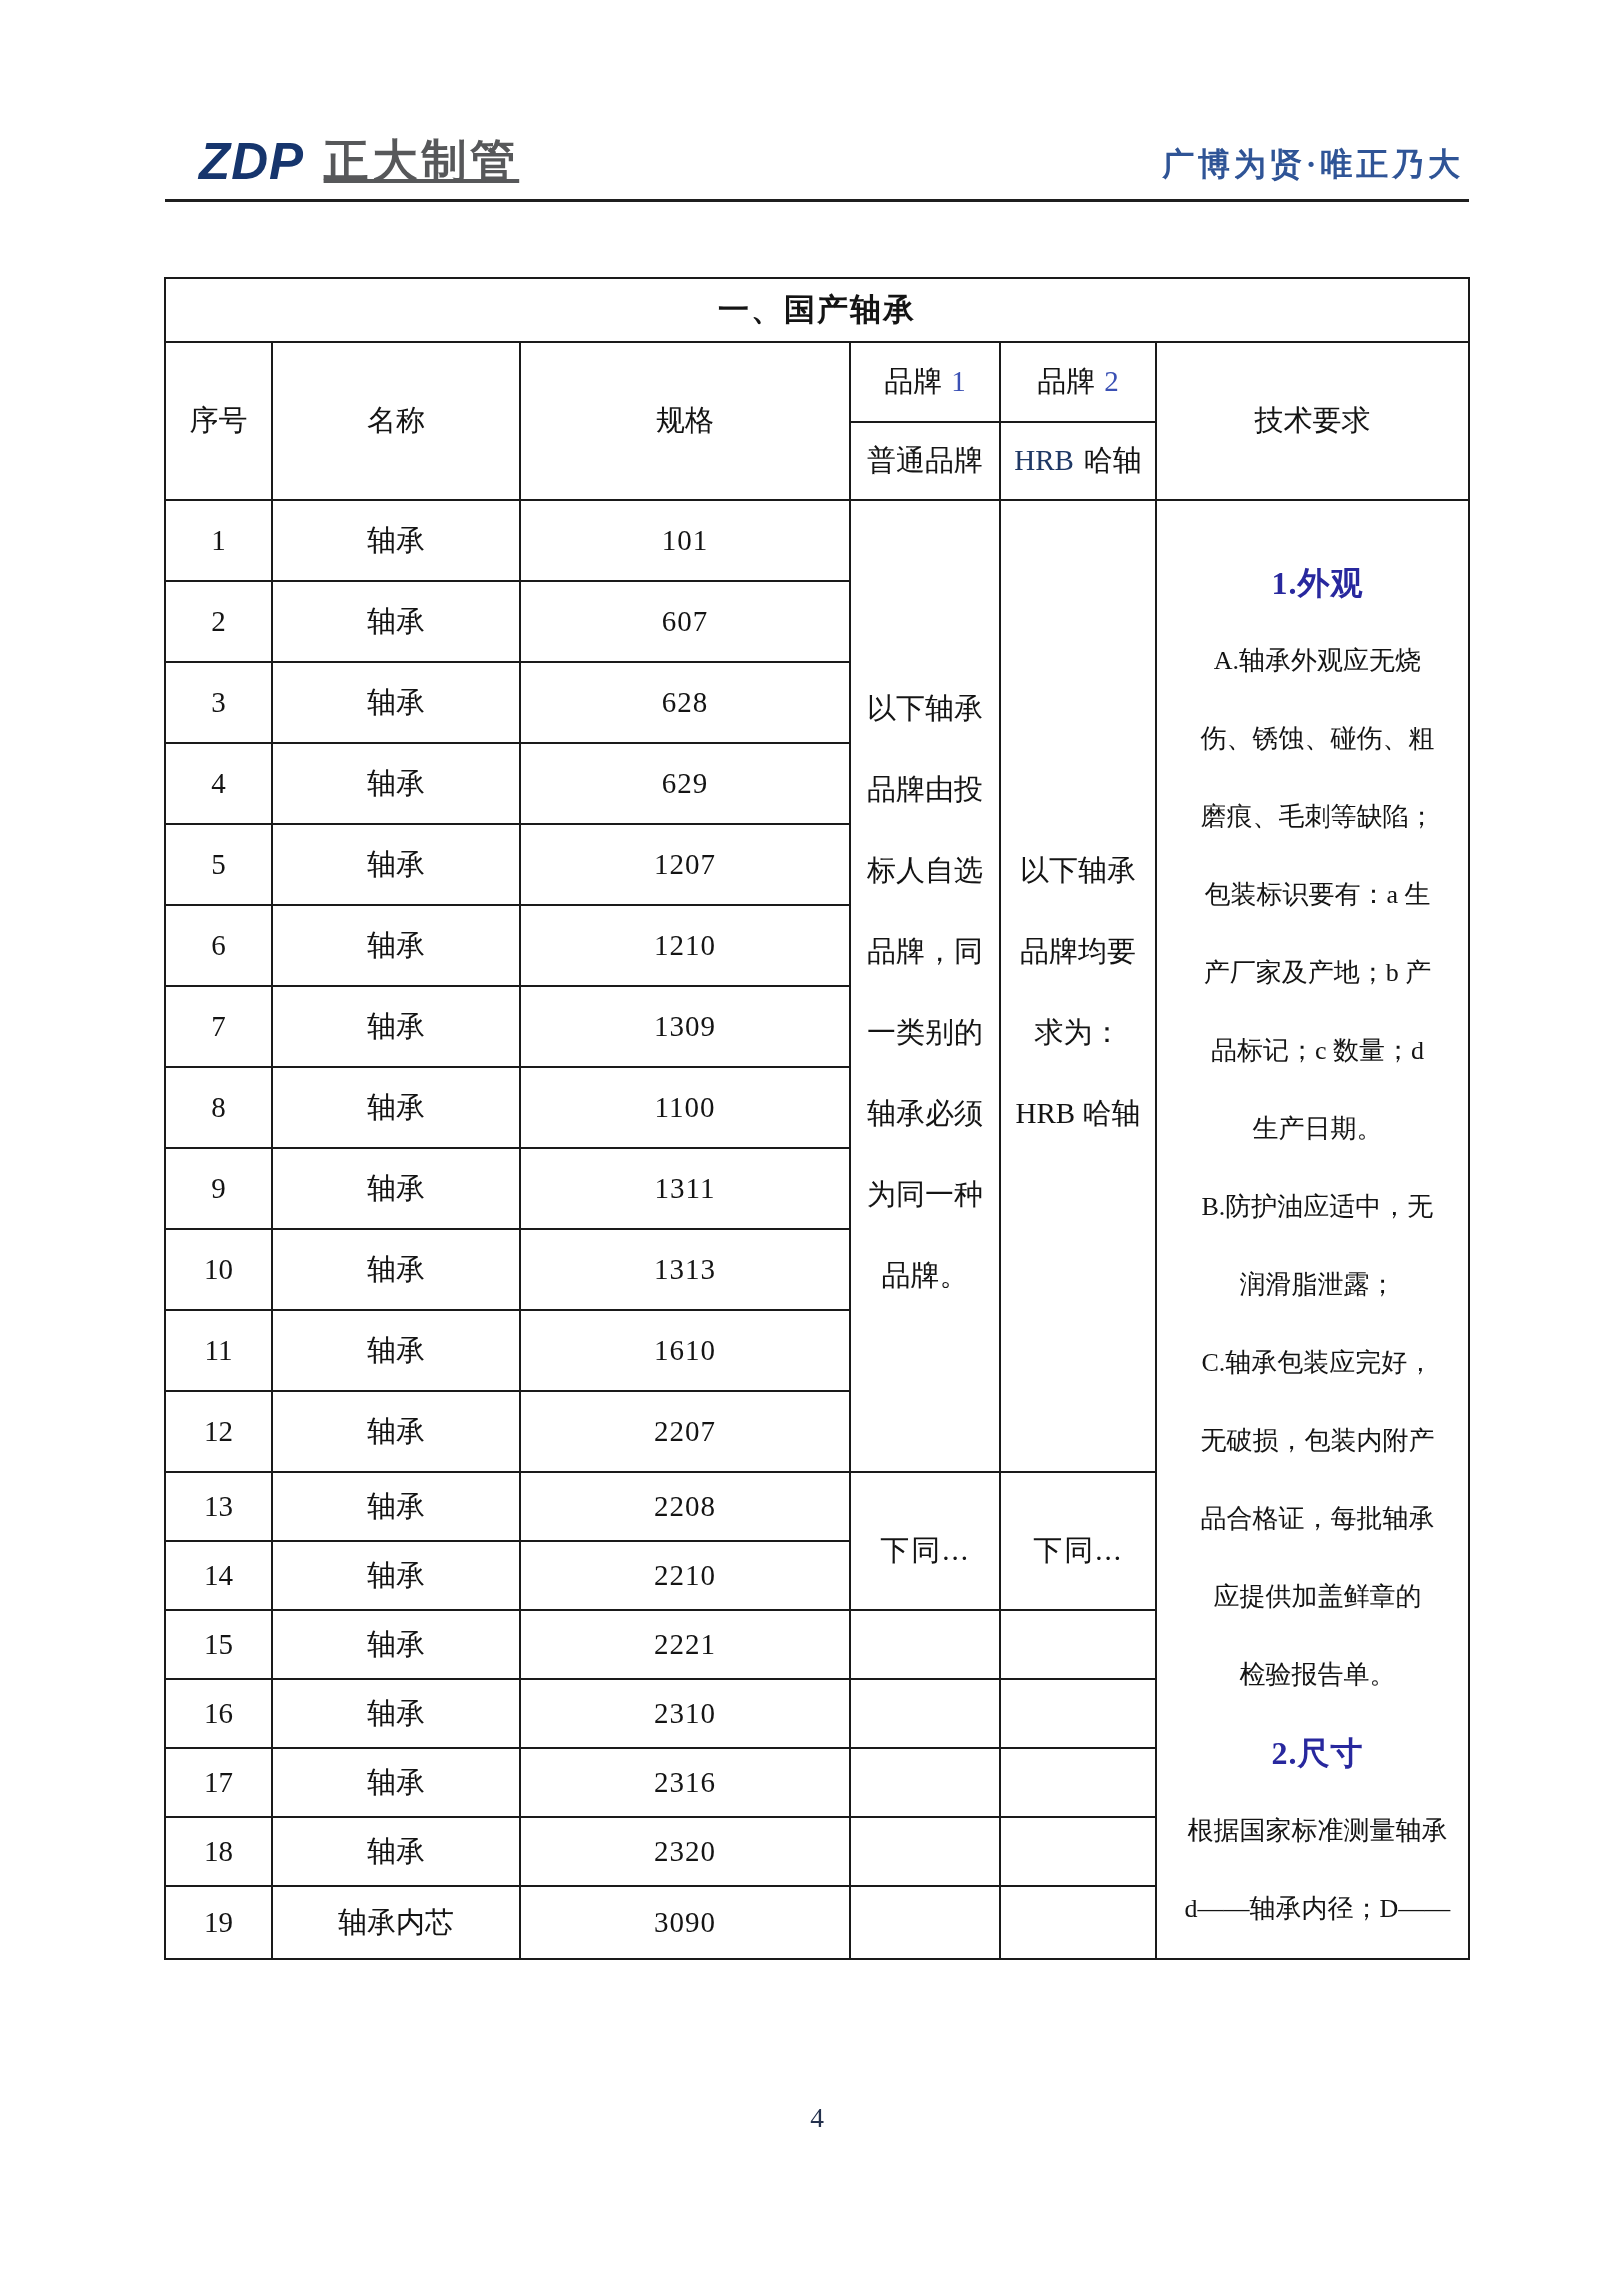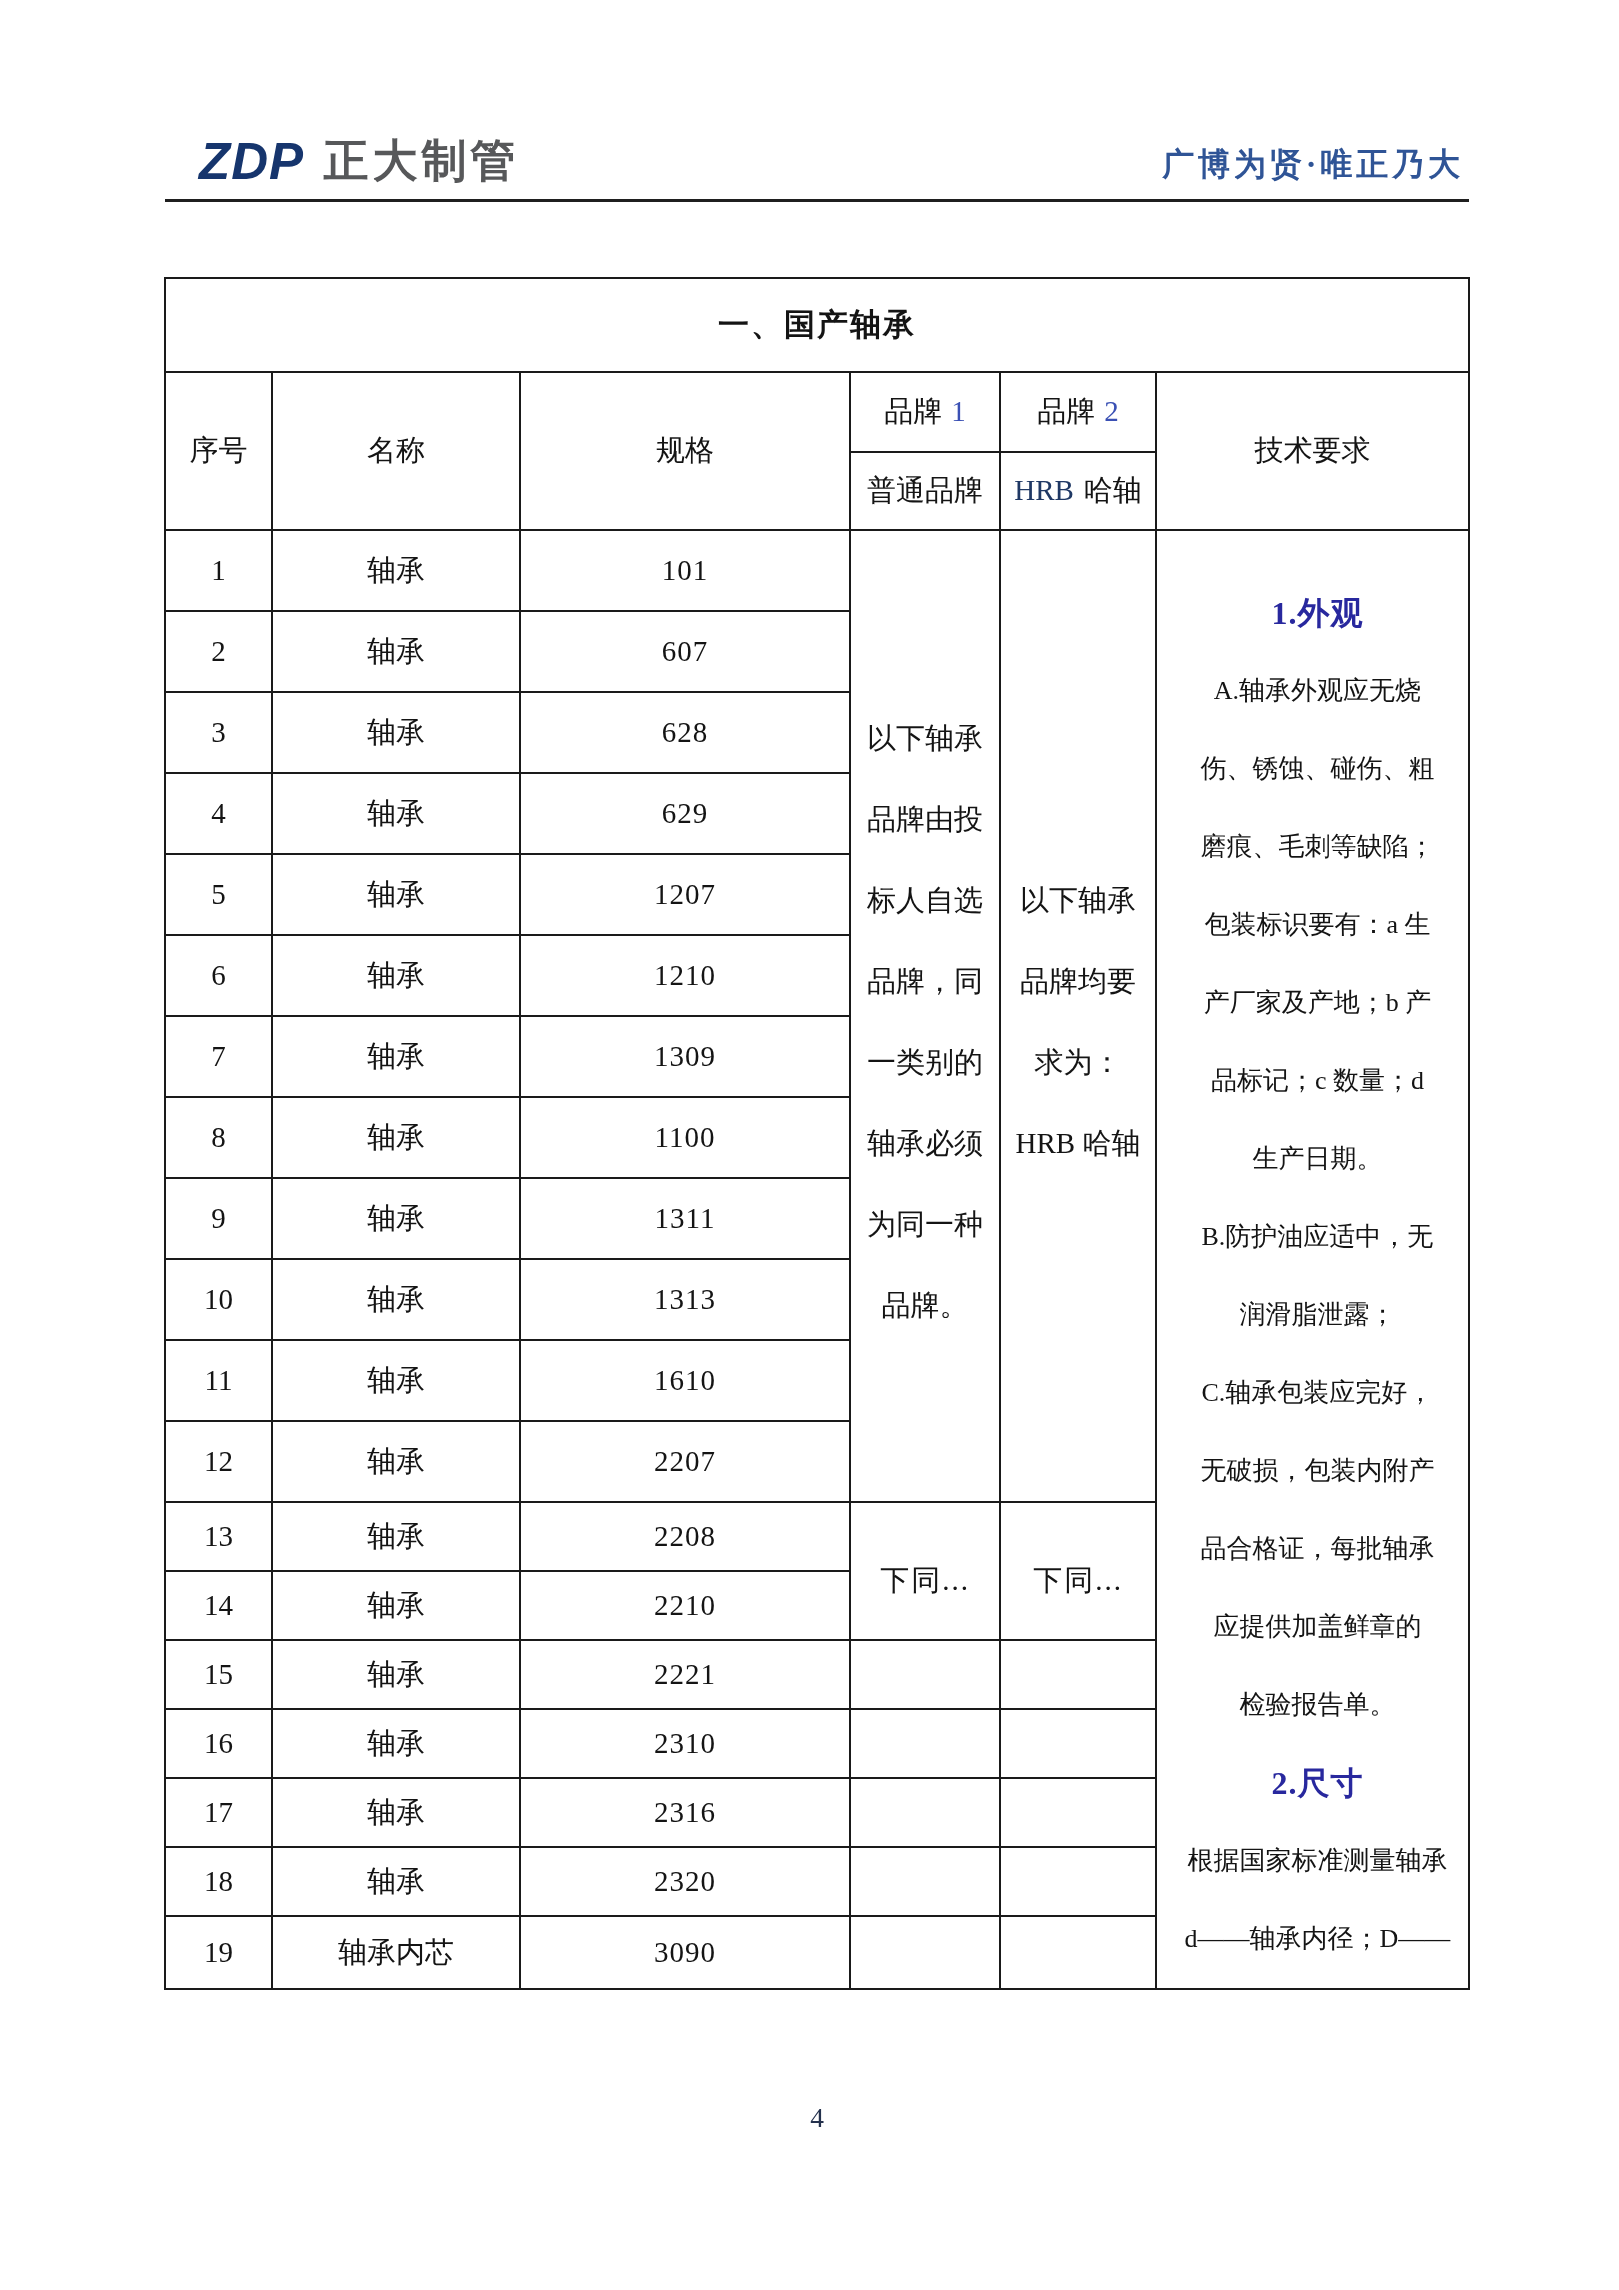--- a/index.html
+++ b/index.html
@@ -15,33 +15,33 @@
   *{box-sizing:border-box;margin:0;padding:0;}
   html,body{background:#ffffff;}
   body{font-family:"Liberation Serif","DejaVu Serif",serif;color:var(--ink);}
   #page{position:relative;width:1619px;height:2291px;background:#fff;overflow:hidden;}
 
   
   .hdr-logo{position:absolute;left:199px;top:131px;display:flex;align-items:center;white-space:nowrap;}
   .zdp{font-family:"Liberation Sans","DejaVu Sans",sans-serif;font-weight:bold;font-style:italic;
        font-size:51px;letter-spacing:1px;color:var(--logo-navy);}
   .cname{font-family:"Liberation Sans","DejaVu Sans",sans-serif;font-weight:bold;font-size:45px;
-       color:var(--logo-gray);margin-left:19.6px;letter-spacing:3.9px;}
+       color:var(--logo-gray);margin-left:19.6px;letter-spacing:3.9px;text-decoration:underline;}
   .slogan{position:absolute;right:155px;top:143px;font-size:32px;font-weight:bold;
        color:var(--slogan-blue);letter-spacing:3.9px;white-space:nowrap;}
   .hdr-rule{position:absolute;left:165px;top:199px;width:1304px;height:2.9px;background:#1f1f1f;}
   .doc-title{position:absolute;left:165px;top:208px;width:1304px;text-align:center;
        font-size:55px;font-weight:bold;color:#000;letter-spacing:3.9px;white-space:nowrap;}
 
   
   .main-table{position:absolute;left:164px;top:277px;width:1304px;border-collapse:collapse;
        table-layout:fixed;border:2.9px solid var(--border-dark);}
   .main-table th,.main-table td{border:2px solid var(--border-dark);font-weight:normal;
        text-align:center;vertical-align:middle;font-size:29px;color:var(--ink);}
-  .section-row th{height:94px;font-weight:bold;font-size:31px;letter-spacing:2px;}
+  .section-row th{height:64px;font-weight:bold;font-size:31px;letter-spacing:2px;}
   .head-row1 th{height:80px;}
   .head-row2 th{height:78px;}
   .num-blue{color:var(--num-blue);margin-left:8.8px;}
   .hrb{color:var(--hrb-navy);margin-right:9.8px;font-family:"Liberation Serif",serif;}
   .row-tall td{height:81px;}
   .row-short td{height:69px;}
   .row-short:last-child td{height:73px;}
   .cell-no{font-size:27.4px;color:#1c2430;}
   .cell-spec{font-size:27.4px;letter-spacing:1px;border-radius:15px;}
 

